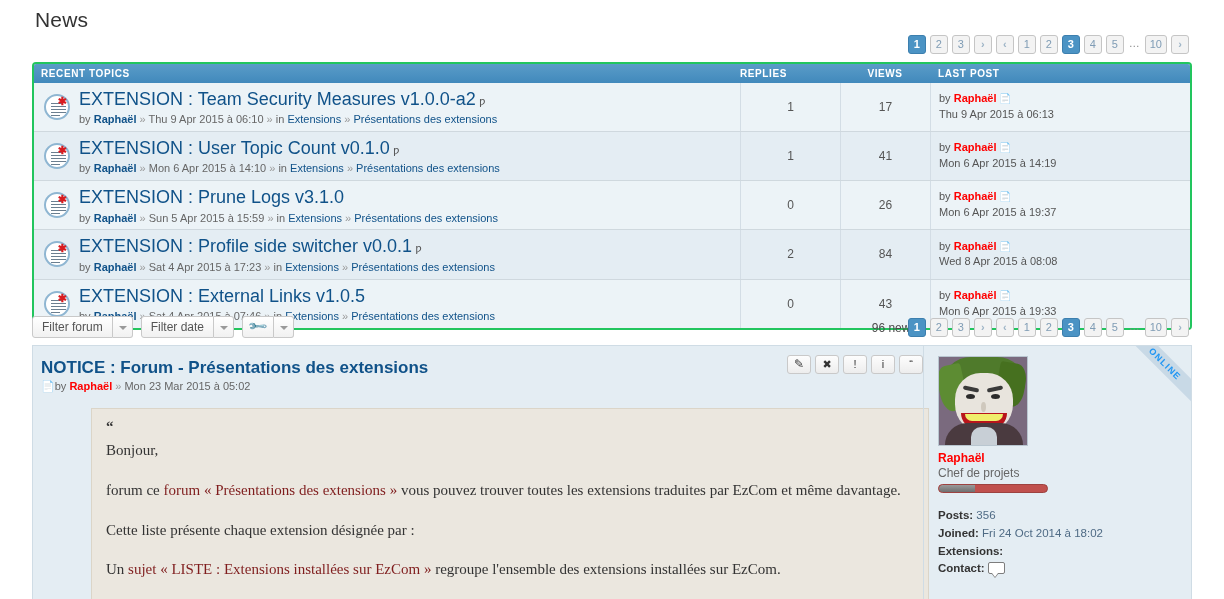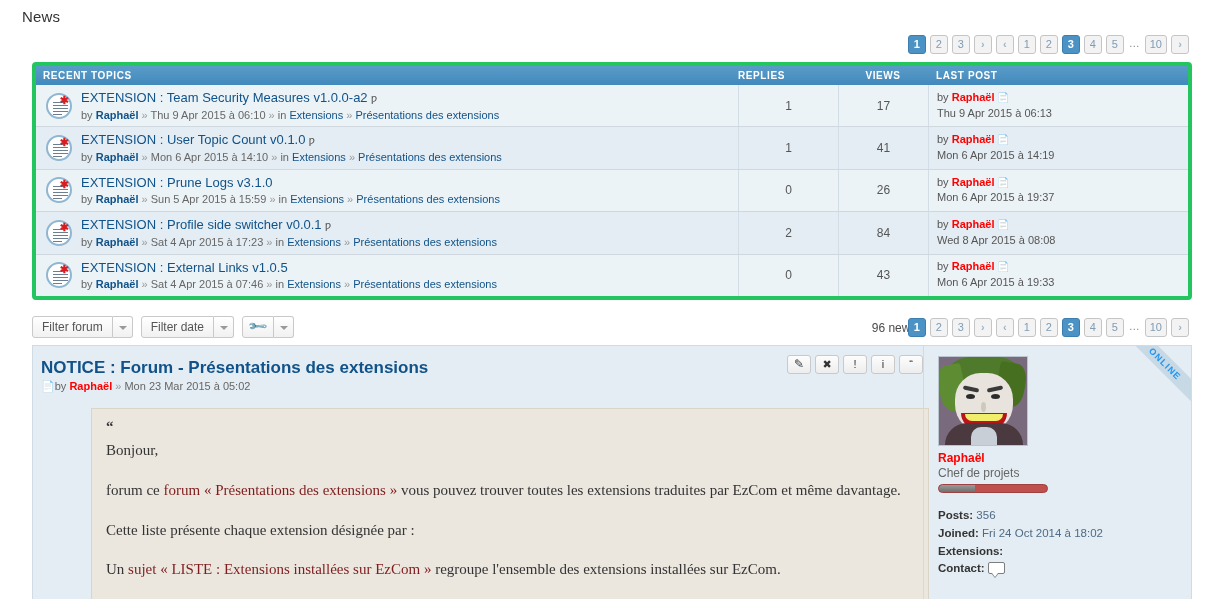--- a/index.html
+++ b/index.html
@@ -9,43 +9,43 @@
     overflow: hidden;
     background: #ffffff;
     font-family: "Liberation Sans", sans-serif;
     font-size: 12px;
     color: #333333;
   }
   #page { position: relative; width: 1224px; height: 599px; background:#fff; overflow:hidden; }
 
   
   .page-title {
-    position: absolute; left: 22px; top: 8px;
-    font-size: 15px; font-weight: normal; color: #333;
+    position: absolute; left: 35px; top: 8px;
+    font-size: 21px; font-weight: normal; color: #333;
     letter-spacing: .2px;
   }
 
   
   .pagination { display: flex; align-items: center; gap: 4px; }
   .pg {
     min-width: 18px; height: 19px; padding: 0 4px;
     border: 1px solid #c5c5c5; border-radius: 3px;
     background: #f3f3f3; color: #7f9cb5;
     font-size: 11px; line-height: 17px; text-align: center;
     display: inline-block; cursor: pointer;
   }
   .pg.active { background: #4b93c4; border-color:#3c7fae; color: #ffffff; font-weight: bold; }
   .pg.arrow { color: #9db4c6; font-weight: bold; }
   .pg.dots { border: none; background: transparent; color:#888; cursor: default; padding:0 1px; min-width:12px;}
   .pg-top { position: absolute; right: 35px; top: 35px; }
 
   
   .panel {
     position: absolute; left: 32px; top: 62px; width: 1160px;
-    border: 4px solid #22c55e;
+    border: 2px solid #22c55e;
     border-radius: 4px;
     background: #e5e5e5;
     overflow: hidden;
     box-shadow: 0 0 0 1px rgba(255,255,255,0) ;
   }
   .panel-head {
     background: #4f94c4;
     background: linear-gradient(#5a9cc8, #4189bc);
     color: #fff;
     height: 19px;
@@ -77,21 +77,21 @@
   .topic-icon .ln:nth-child(2){ top: 10px; width: 15px; }
   .topic-icon .ln:nth-child(3){ top: 13px; width: 15px; }
   .topic-icon .ln:nth-child(4){ top: 16px; width: 15px; }
   .topic-icon .ln:nth-child(5){ top: 19px; width: 9px; }
   .topic-icon .star {
     position: absolute; right: 1px; top: 1px; color: #d81c20;
     font-size: 11px; line-height: 9px; font-weight: bold;
   }
   .topic-text { line-height: 1.35; }
   .topic-title {
-    color: #105289; font-size: 13px; text-decoration: none;
+    color: #105289; font-size: 18px; text-decoration: none;
   }
   .paperclip { color:#555; font-size:11px; }
   .topic-meta { color: #666; font-size: 11px; margin-top: 1px; }
   .topic-meta a { color:#105289; text-decoration:none; }
   .author { color: #ff0000; font-weight: bold; text-decoration: none; }
   .sep { color: #999; }
 
   .tcell-num {
     width: 100px; display: flex; align-items: center; justify-content: center;
     color: #555; font-size: 12px;

